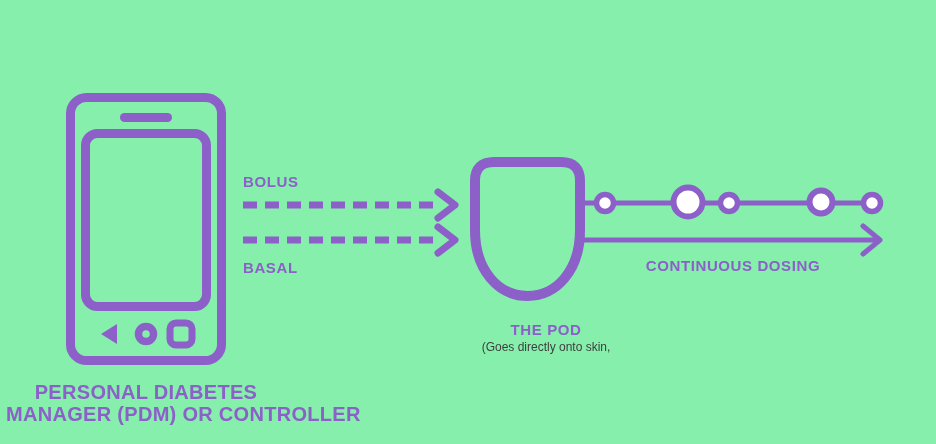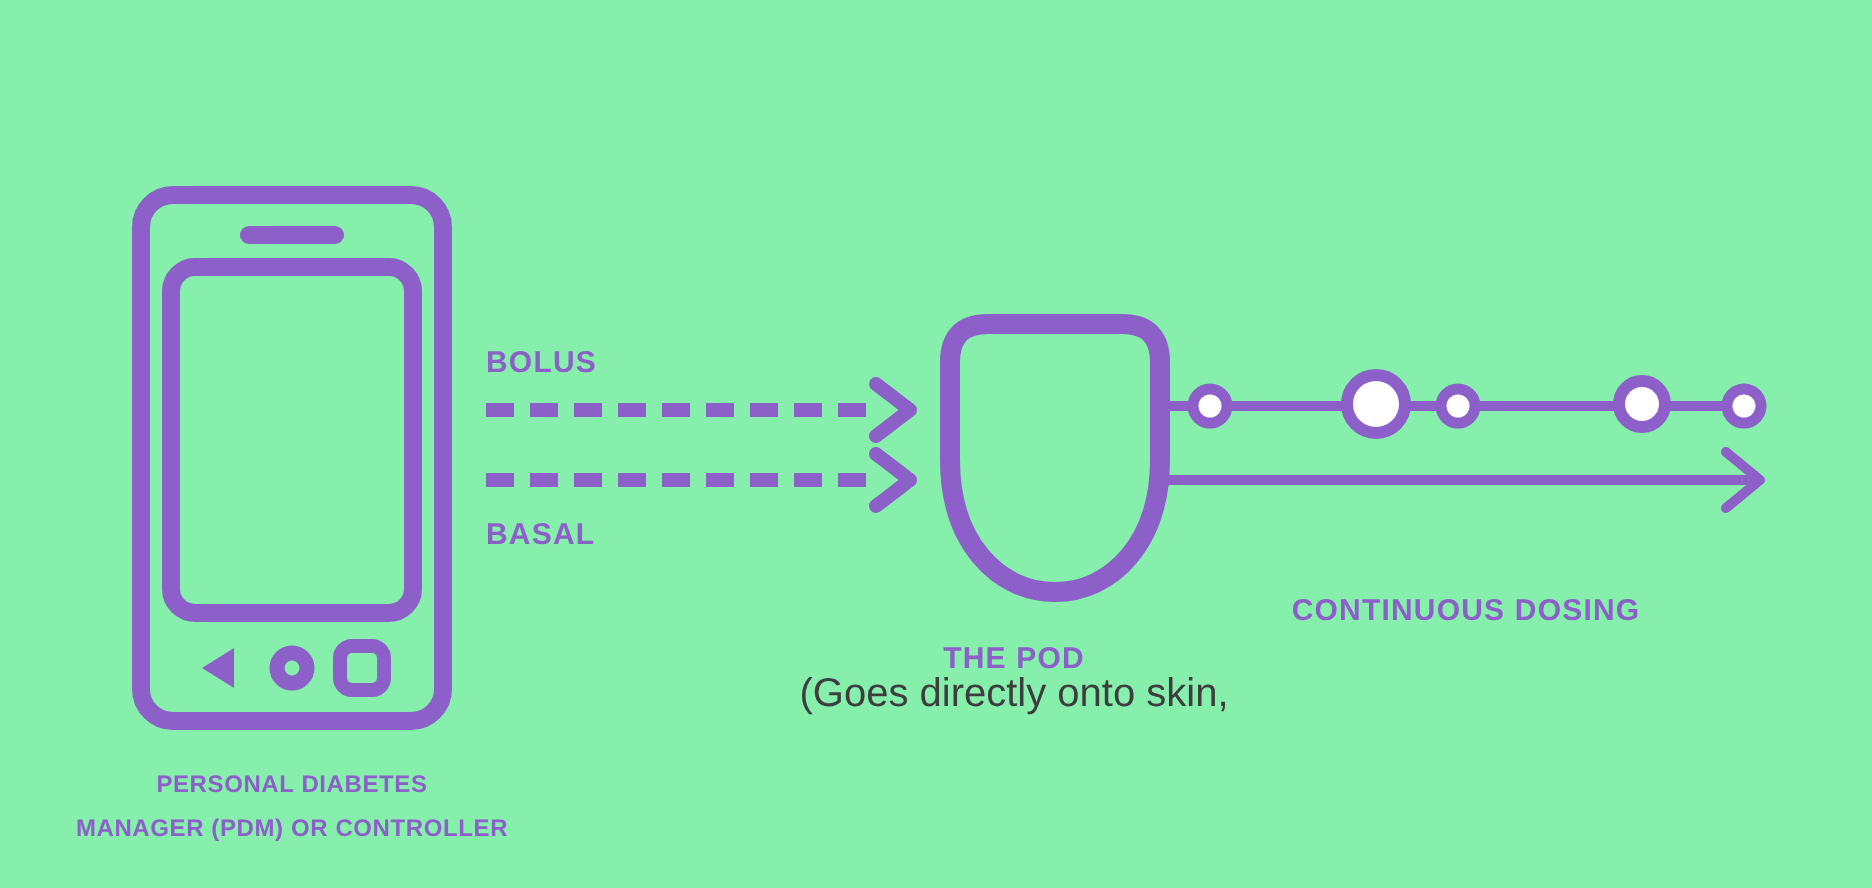--- a/index.html
+++ b/index.html
@@ -50,30 +50,30 @@
     white-space: nowrap;
   }
   .caption .title {
     color: var(--accent);
     font-weight: bold;
     font-size: 15px;
     letter-spacing: 0.6px;
   }
   .caption .sub {
     color: var(--gray);
-    font-size: 20px;
+    font-size: 12px;
     line-height: 19px;
     font-weight: normal;
   }
   .pdm-caption {
     position: absolute;
     text-align: center;
     color: var(--accent);
     font-weight: bold;
-    font-size: 12px;
+    font-size: 20px;
     line-height: 21.5px;
     letter-spacing: 0.3px;
     white-space: nowrap;
   }
 </style>
 </head>
 <body>
 
 <div class="canvas">
 
@@ -115,23 +115,23 @@
     <g>
       <line class="stroke" x1="582" y1="240" x2="877" y2="240" stroke-width="5"></line>
       <path class="stroke" d="M863,226 L880,240 L863,254" stroke-width="5" stroke-linecap="round" stroke-linejoin="round"></path>
     </g>
   </svg>
 
   <div class="label" style="left:243px; top:173px;">BOLUS</div>
 
   <div class="label" style="left:243px; top:259px;">BASAL</div>
 
-  <div class="label" style="left:583px; top:257px; width:300px; text-align:center; position:absolute;margin-top:40px;">CONTINUOUS DOSING</div>
+  <div class="label" style="left:583px; top:257px; width:300px; text-align:center; position:absolute;">CONTINUOUS DOSING</div>
 
-  <div class="caption" style="left:387px; top:321px; width:240px;">
+  <div class="caption" style="left:426px; top:321px; width:240px;">
     <div class="title">THE POD</div>
     <div class="sub">(Goes directly onto skin,</div>
   </div>
 
   <div class="pdm-caption" style="left:6px; top:382px; width:280px;">
     <div>PERSONAL DIABETES</div>
     <div>MANAGER (PDM) OR CONTROLLER</div>
   </div>
 
 </div>

